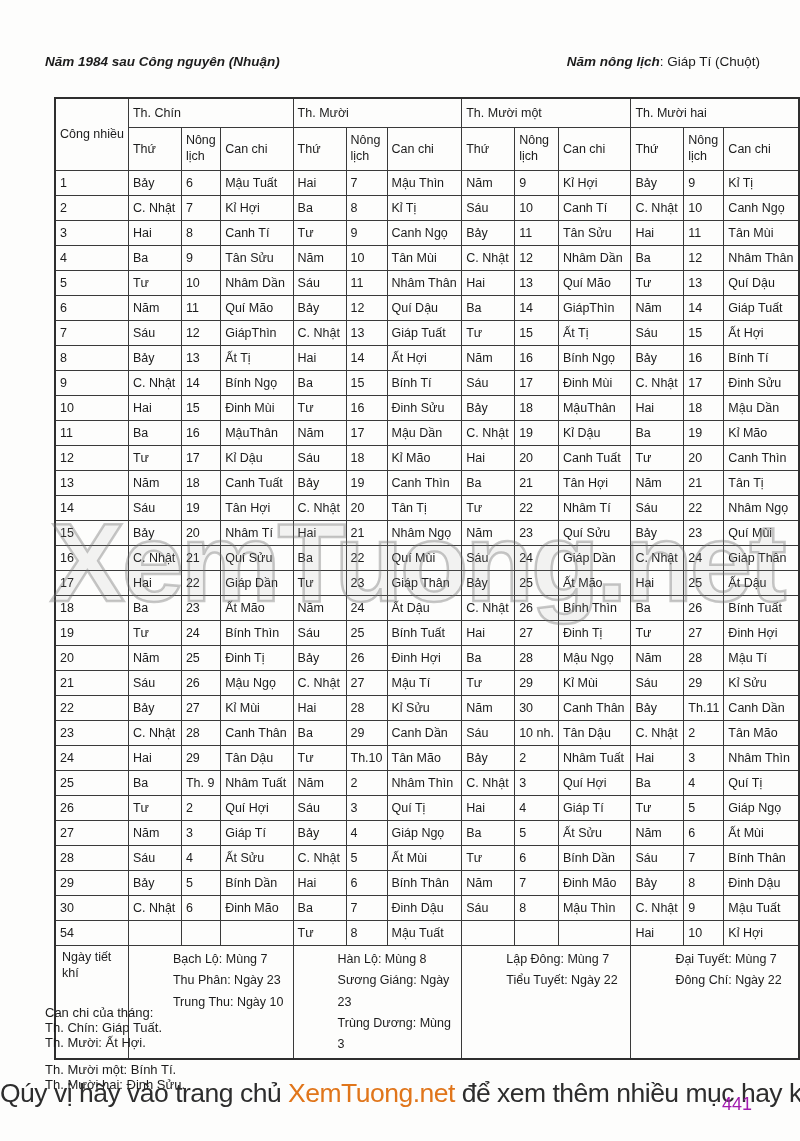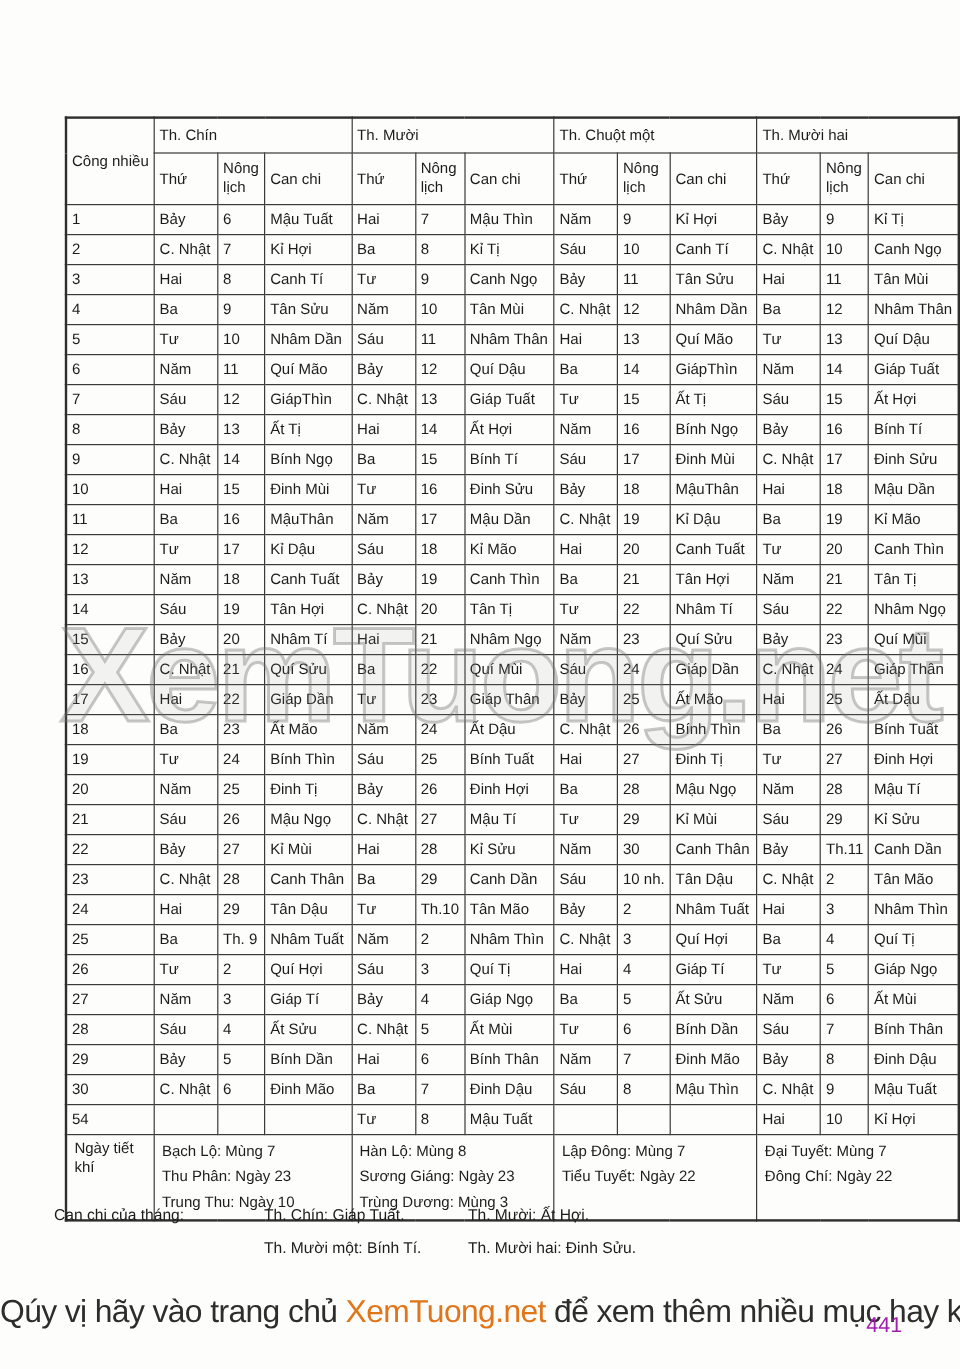--- a/index.html
+++ b/index.html
@@ -28,51 +28,55 @@
   table.cal{border:2px solid #2e2e2e;}
   table.cal thead th{font-weight:normal;}
   th.month-h{text-align:center;height:26px;}
   th.sub-h{height:40px;vertical-align:top;padding-top:4px;}
   th.corner{vertical-align:top;padding-top:4px;white-space:normal;line-height:1.25;}
   tbody.rows td{height:22px;}
   td.c-day{padding-left:5px;}
   
   tbody.tiet td{vertical-align:top;padding:3px 6px;white-space:normal;}
   .tk-label{line-height:1.3;white-space:normal;}
-  .tk-line{line-height:1.7;}
+  .tk-line{line-height:1.7;margin-left:38px;}
 
   
   .watermark{
     position:absolute;top:498px;left:50px;width:720px;
     font-size:112px;font-weight:bold;letter-spacing:-3px;white-space:nowrap;
     color:rgba(150,150,150,0.10);
     -webkit-text-stroke:2.5px rgba(110,110,110,0.38);
     pointer-events:none;z-index:5;
   }
 
   
   .canchi{position:absolute;left:45px;top:1005px;width:720px;font-size:13px;}
-  .canchi-row{display:flex;margin-bottom:12px;}
+  .canchi-row{display:flex;margin-bottom:12px;flex-direction:column;}
   .canchi-label{width:175px;}
   .canchi-col1{width:170px;}
   .canchi-col2{width:260px;}
 
   
   .banner{
     position:absolute;top:1078px;left:0;width:800px;text-align:center;
     font-size:26.5px;letter-spacing:-0.5px;color:#2d2d2d;white-space:nowrap;
   }
   .banner .brand{font-weight:normal;}
   .page-number{position:absolute;top:1094px;right:48px;font-size:18px;color:#a21caf;}
 </style>
 </head>
 <body>
 
 <div class="page">
 
+  <div class="top-header">
+    <div class="bi">Năm 1984 sau Công nguyên (Nhuận)</div>
+    <div><span class="bi">Năm nông lịch</span><span>: Giáp Tí (Chuột)</span></div>
+  </div>
 
   <table class="cal">
     <colgroup>
       <col style="width:38px">
       <col style="width:56px">
         <col style="width:40px">
         <col style="width:76px">
       <col style="width:56px">
         <col style="width:40px">
         <col style="width:76px">
@@ -81,21 +85,21 @@
         <col style="width:76px">
       <col style="width:56px">
         <col style="width:40px">
         <col style="width:76px">
     </colgroup>
     <thead>
       <tr>
         <th rowspan="2" class="corner">Công nhiều</th>
         <th colspan="3" class="month-h">Th. Chín</th>
         <th colspan="3" class="month-h">Th. Mười</th>
-        <th colspan="3" class="month-h">Th. Chuột một</th>
+        <th colspan="3" class="month-h">Th. Mười một</th>
         <th colspan="3" class="month-h">Th. Mười hai</th>
       </tr>
       <tr>
         <th class="sub-h">Thứ</th>
         <th class="sub-h" style="white-space:normal;line-height:1.25;">Nông lịch</th>
         <th class="sub-h">Can chi</th>
         <th class="sub-h">Thứ</th>
         <th class="sub-h" style="white-space:normal;line-height:1.25;">Nông lịch</th>
         <th class="sub-h">Can chi</th>
         <th class="sub-h">Thứ</th>

